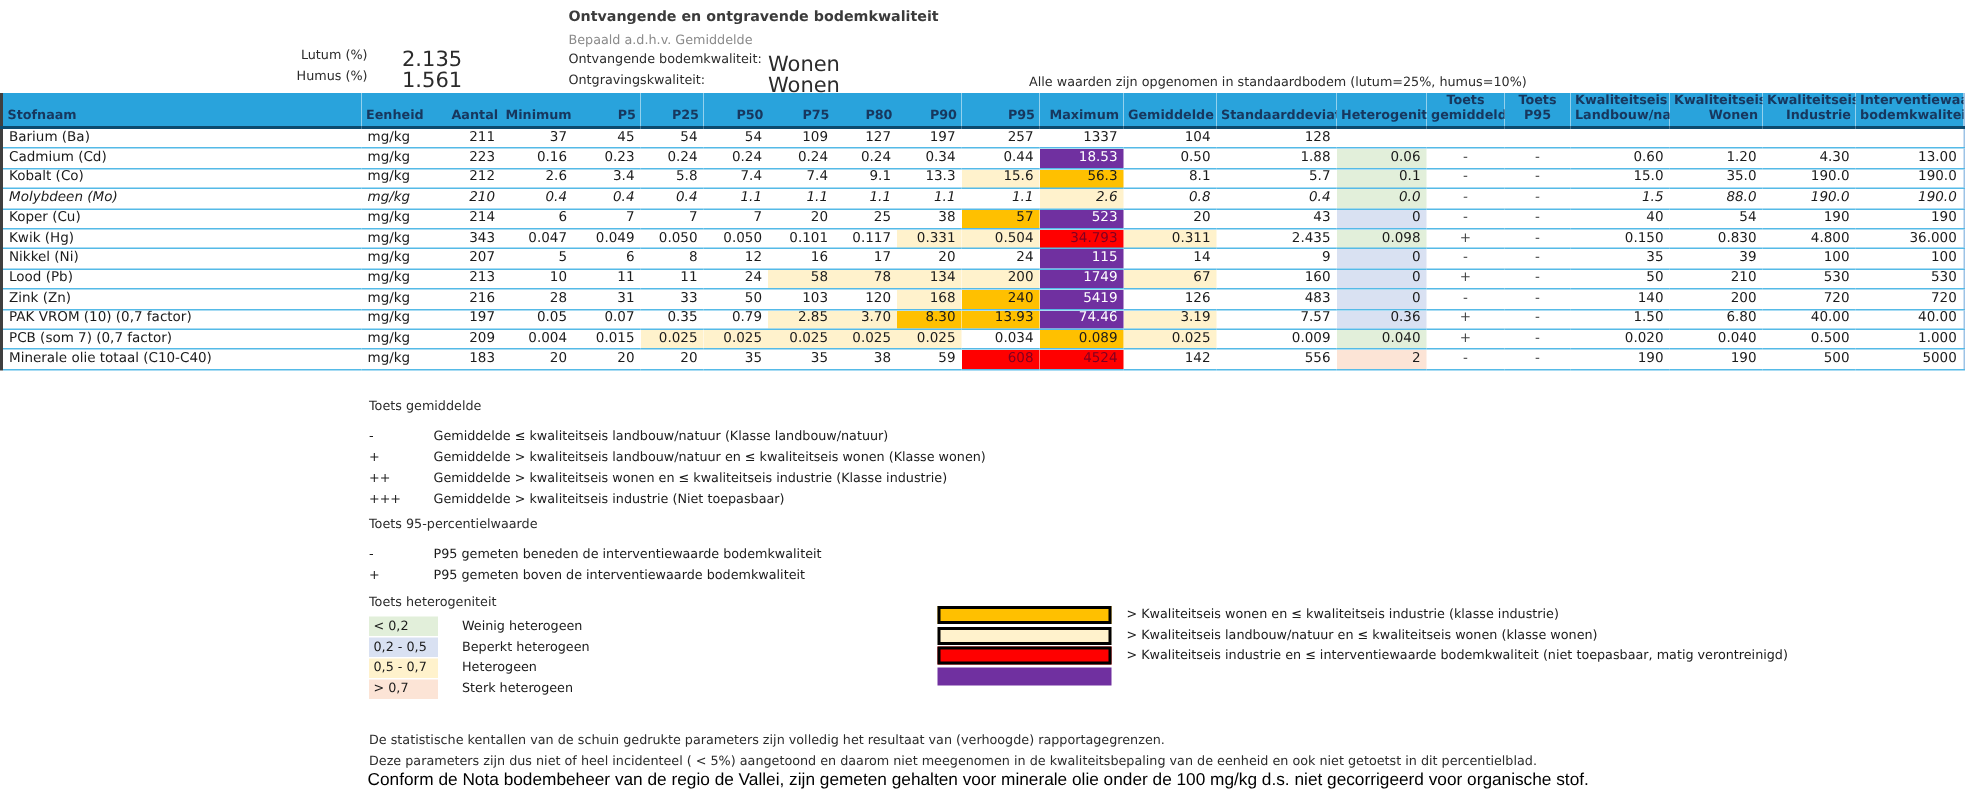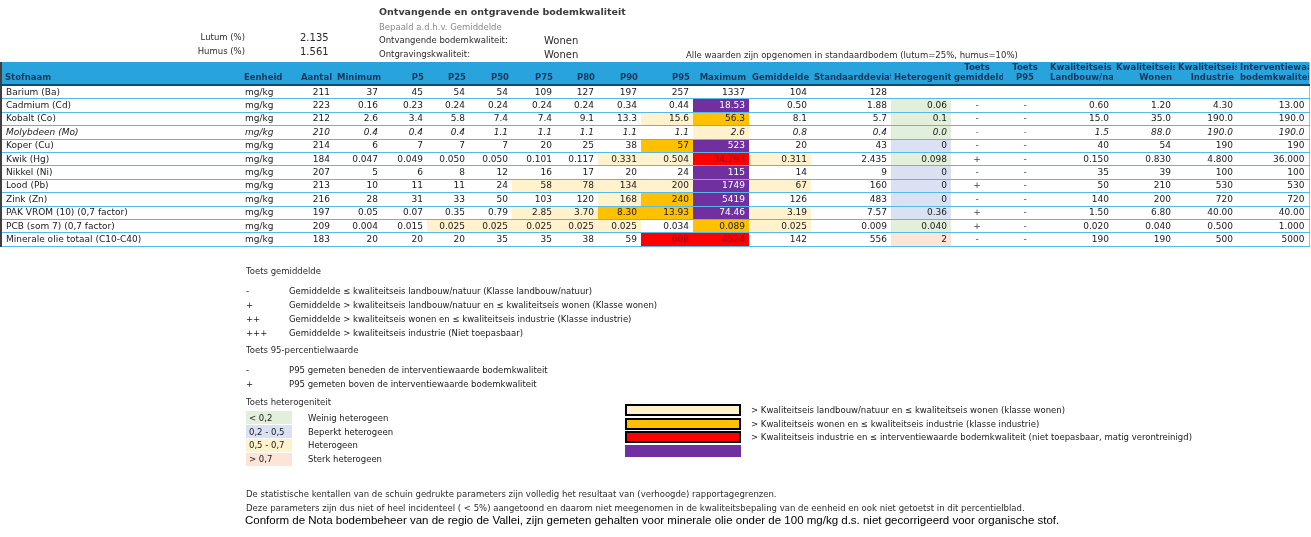--- a/index.html
+++ b/index.html
@@ -3,21 +3,21 @@
 <meta charset="utf-8">
 <style>
   html,body{margin:0;padding:0;background:#fff;}
   .sheet{position:relative;width:1311px;height:537px;background:#fff;
          font-family:"DejaVu Sans",sans-serif;color:#1a1a1a;overflow:hidden;}
   .abs{position:absolute;}
   .title{font-size:13px;font-weight:bold;color:#3b3b3b;}
   .h2{font-size:9.5px;font-weight:bold;color:#3b3b3b;}
   .sub{font-size:8.5px;color:#8a8a8a;}
   .lbl{font-size:8.5px;color:#2b2b2b;}
-  .val{font-size:10px;color:#2b2b2b;margin-left:32px;}
+  .val{font-size:14px;color:#2b2b2b;}
   .rt{text-align:right;}
 
   table.ptable{border-collapse:collapse;table-layout:fixed;width:1308px;
     border-left:2px solid #3f3f3f;border-right:1px solid #9DC3E6;}
   table.ptable th{background:#29A3DC;color:#17375E;font-weight:bold;font-size:8.5px;
     vertical-align:bottom;padding:1px 3px 2px 3px;white-space:pre-line;line-height:9.5px;
     overflow:hidden;border-bottom:2px solid #0c4a6e;}
   table.ptable td{font-size:9px;height:12.4px;line-height:11px;padding:0 4px;
     border-bottom:1px solid #55BAE7;white-space:nowrap;overflow:hidden;}
   tr.it td{font-style:italic;}
@@ -233,21 +233,21 @@
           <td class="al-center col-toets-gemiddelde">-</td>
           <td class="al-center col-toets-p95">-</td>
           <td class="al-right col-kw-landbouw-natuur">40</td>
           <td class="al-right col-kw-wonen">54</td>
           <td class="al-right col-kw-industrie">190</td>
           <td class="al-right col-interventiewaarde">190</td>
         </tr>
         <tr>
           <td class="al-left col-stofnaam">Kwik (Hg)</td>
           <td class="al-left col-eenheid">mg/kg</td>
-          <td class="al-right col-aantal">184</td>
+          <td class="al-right col-aantal">343</td>
           <td class="al-right col-minimum">0.047</td>
           <td class="al-right col-p5">0.049</td>
           <td class="al-right col-p25">0.050</td>
           <td class="al-right col-p50">0.050</td>
           <td class="al-right col-p75">0.101</td>
           <td class="al-right col-p80">0.117</td>
           <td class="al-right col-p90 bg-y">0.331</td>
           <td class="al-right col-p95 bg-y">0.504</td>
           <td class="al-right col-maximum bg-r">34.793</td>
           <td class="al-right col-gemiddelde bg-y">0.311</td>
@@ -455,26 +455,26 @@
         <div class="het-row">
           <span class="het-range bg-s">&gt; 0,7</span>
           <span class="leg-txt">Sterk heterogeen</span>
         </div>
       </div>
   </div>
 
   <div class="abs" style="left:625px;top:403px;">
     <div id="leg-color">
         <div class="sw-row">
+          <span class="swatch bg-o bordered"></span>
+          <span class="leg-txt">&gt; Kwaliteitseis wonen en ≤ kwaliteitseis industrie (klasse industrie)</span>
+        </div>
+        <div class="sw-row">
           <span class="swatch bg-y bordered"></span>
           <span class="leg-txt">&gt; Kwaliteitseis landbouw/natuur en ≤ kwaliteitseis wonen (klasse wonen)</span>
-        </div>
-        <div class="sw-row">
-          <span class="swatch bg-o bordered"></span>
-          <span class="leg-txt">&gt; Kwaliteitseis wonen en ≤ kwaliteitseis industrie (klasse industrie)</span>
         </div>
         <div class="sw-row">
           <span class="swatch bg-r bordered"></span>
           <span class="leg-txt">&gt; Kwaliteitseis industrie en ≤ interventiewaarde bodemkwaliteit (niet toepasbaar, matig verontreinigd)</span>
         </div>
         <div class="sw-row">
           <span class="swatch bg-p"></span>
         </div>
       </div>
   </div>

